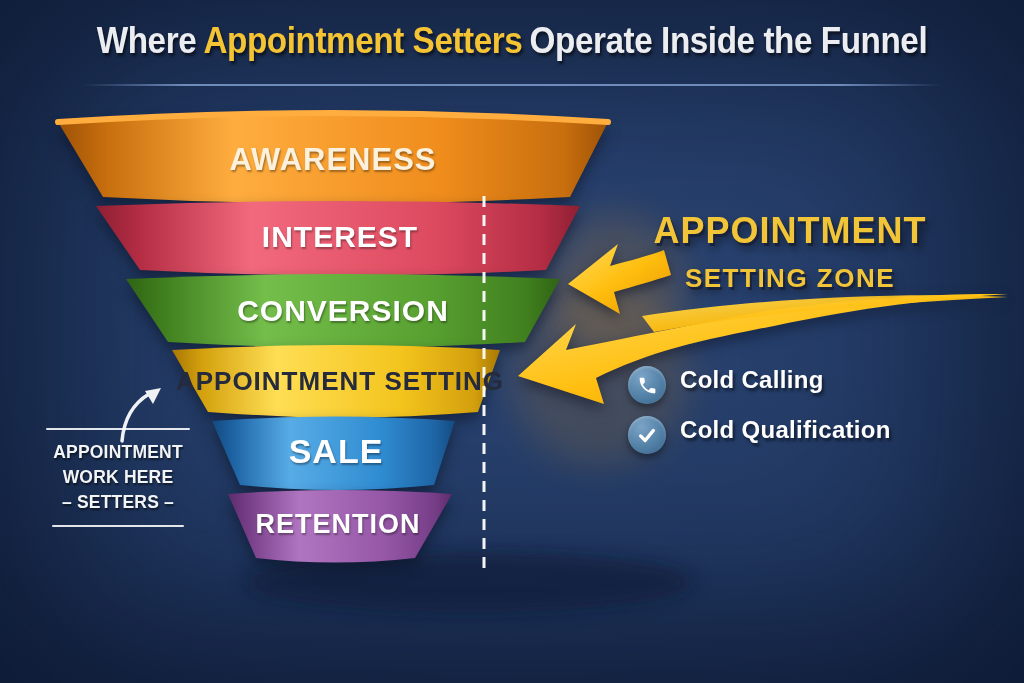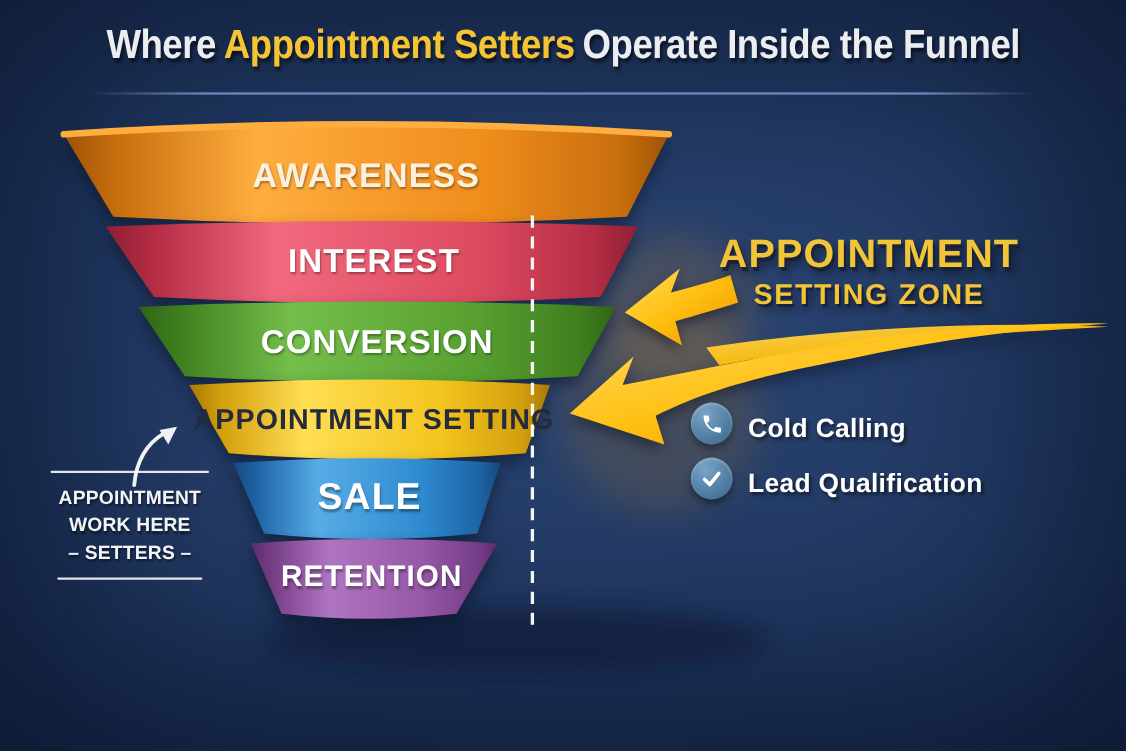--- a/index.html
+++ b/index.html
@@ -19,23 +19,23 @@
               background:linear-gradient(90deg,rgba(126,155,204,0),rgba(126,155,204,.85) 12%,rgba(126,155,204,.85) 88%,rgba(126,155,204,0));}
   
   .diagram{position:absolute;inset:0;}
   .flabel{font-family:"Liberation Sans",sans-serif;font-weight:bold;letter-spacing:1px;}
   .lvl{filter:drop-shadow(0 7px 7px rgba(7,13,30,.5));}
   
   .zone{position:absolute;left:625px;top:212px;width:330px;text-align:center;color:#f2c437;
         font-weight:bold;line-height:1.05;
         text-shadow:2px 3px 0 rgba(25,32,55,.85),4px 6px 8px rgba(0,0,0,.45);}
   .zone-l1{font-size:36px;letter-spacing:1px;}
-  .zone-l2{font-size:26px;letter-spacing:1.5px;margin-top:4px;}
+  .zone-l2{font-size:26px;letter-spacing:1.5px;margin-top:15px;}
   
-  .feature{position:absolute;left:628px;display:flex;align-items:flex-end;gap:14px;}
+  .feature{position:absolute;left:628px;display:flex;align-items:flex-start;gap:14px;}
   .fi{width:38px;height:38px;border-radius:50%;flex:0 0 auto;
       background:radial-gradient(circle at 35% 28%, #7ba4c7, #4e7ca2 62%, #3c6488);
       display:flex;align-items:center;justify-content:center;
       box-shadow:0 4px 7px rgba(0,0,0,.4), inset 0 2px 3px rgba(255,255,255,.25);}
   .ftext{color:#fff;font-weight:bold;font-size:24px;letter-spacing:.3px;
          text-shadow:2px 3px 3px rgba(0,0,0,.5);}
   
   .callout{position:absolute;left:44px;top:428px;width:148px;text-align:center;color:#f3f4f6;}
   .c-line{height:2px;background:rgba(255,255,255,.88);border-radius:1px;}
   .c-line.top{margin:0 2px 10px 2px;}
@@ -161,21 +161,21 @@
         </svg>
     </span>
     <span class="ftext">Cold Calling</span>
   </div>
   <div class="feature" style="top:416px">
     <span class="fi">
       <svg width="22" height="22" viewBox="0 0 24 24">
           <polyline points="5,13 10,18 19,7" fill="none" stroke="#ffffff" stroke-width="3.6" stroke-linecap="round" stroke-linejoin="round"></polyline>
         </svg>
     </span>
-    <span class="ftext">Lead Qualification</span>
+    <span class="ftext">Cold Qualification</span>
   </div>
 
   <div class="callout">
     <div class="c-line top"></div>
     <div class="c-text">APPOINTMENT</div>
     <div class="c-text">WORK HERE</div>
     <div class="c-text">– SETTERS –</div>
     <div class="c-line bottom"></div>
   </div>
 </div>

